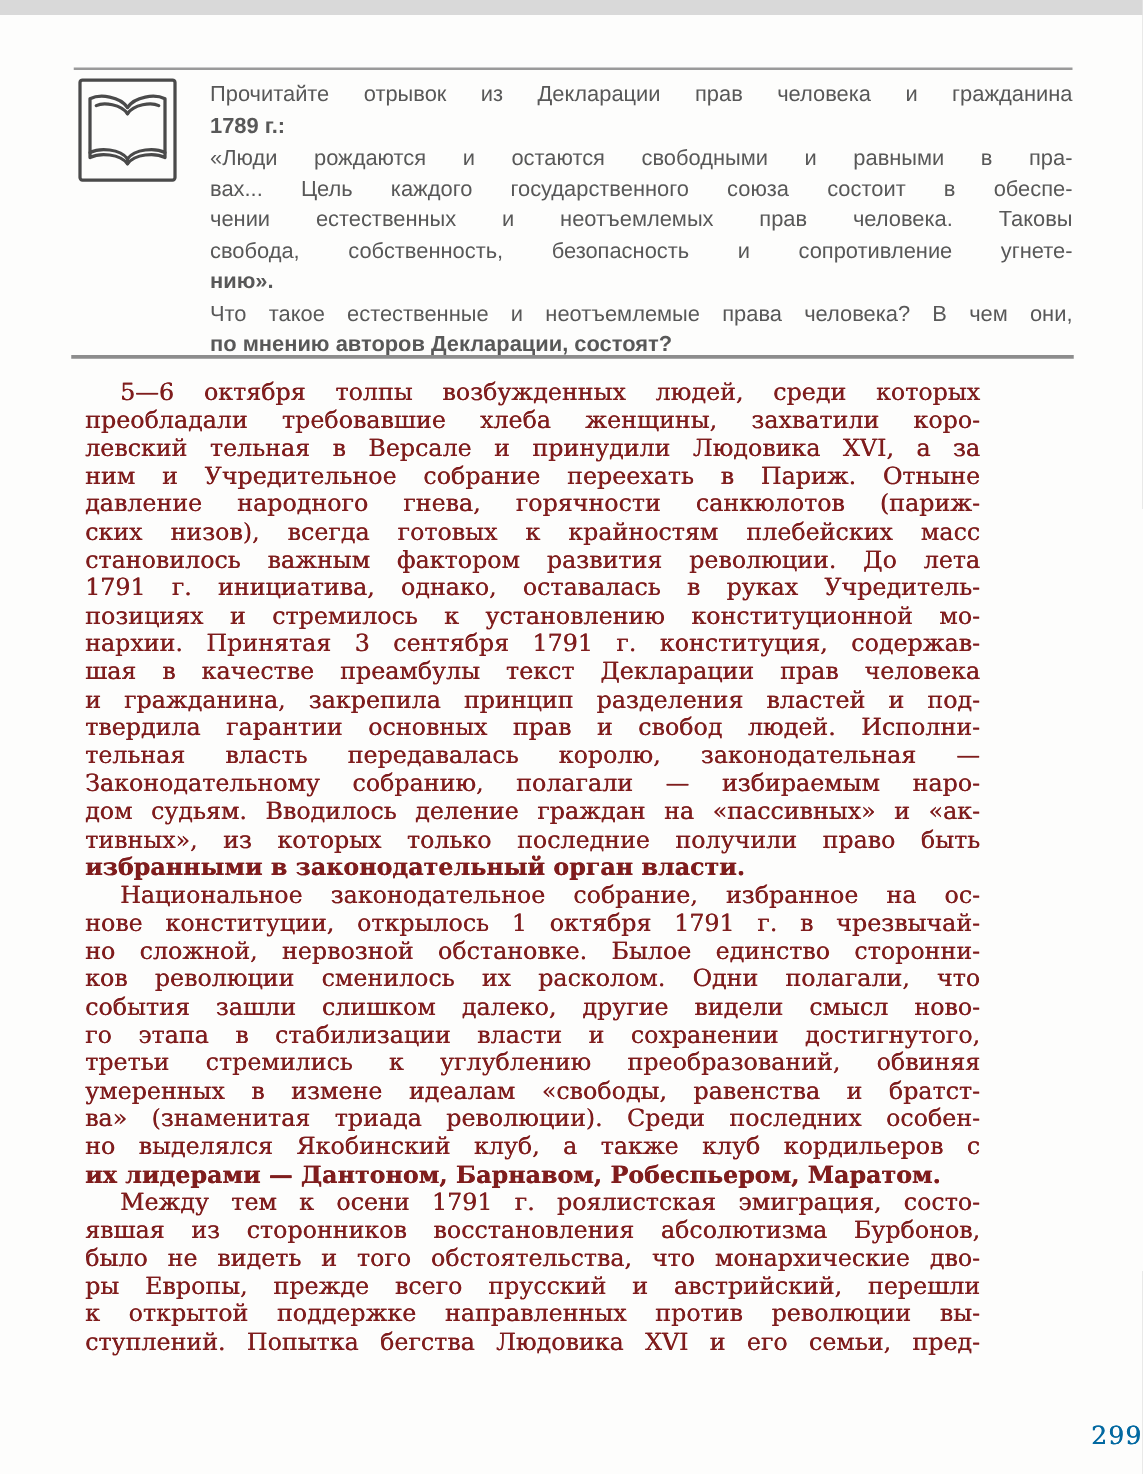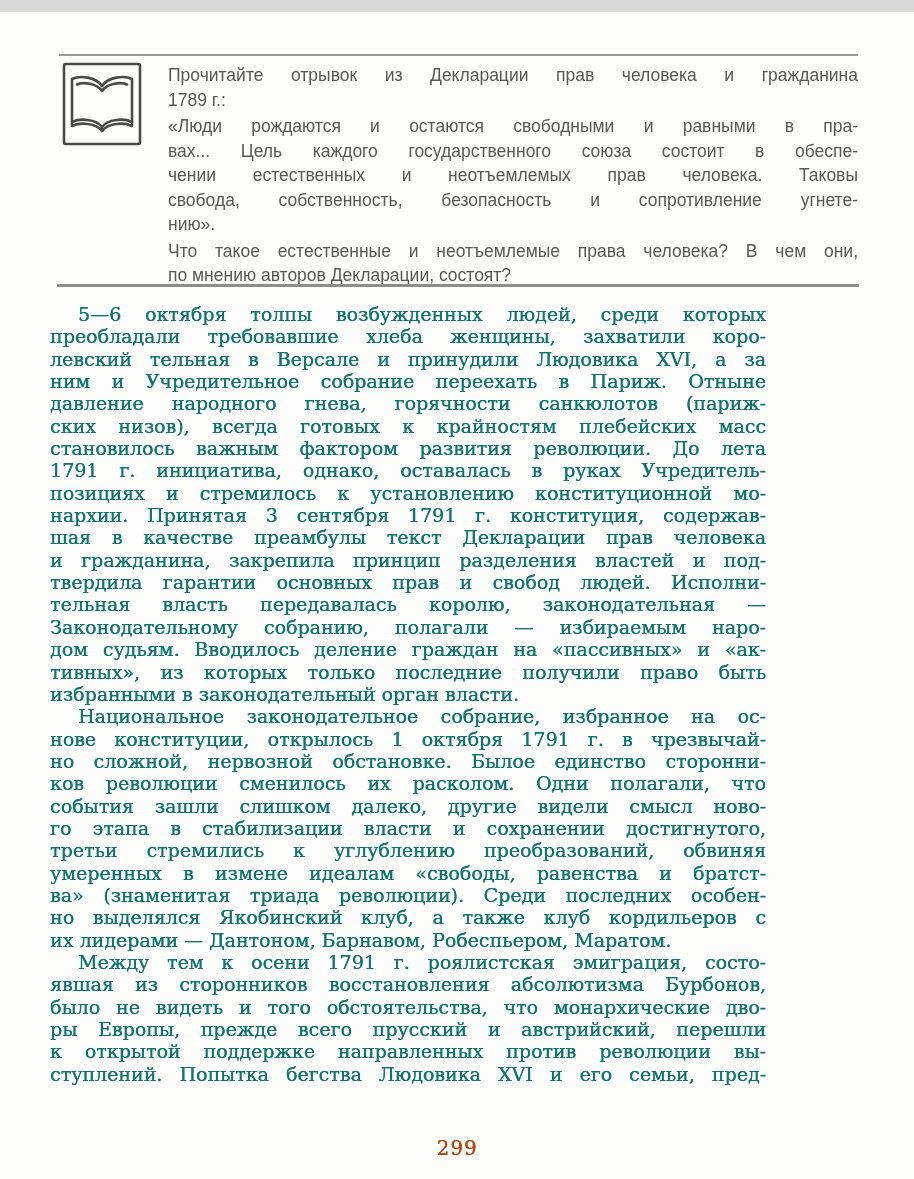--- a/index.html
+++ b/index.html
@@ -19,32 +19,32 @@
 
   .box-text {
     margin-left:26px; width:690px;
     font-family:"Liberation Sans", sans-serif;
     font-size:17.5px; line-height:24.5px; color:#585858;
     padding-top:1px;
   }
   .box-text .block { margin-bottom:2px; }
 
   .line { text-align:justify; text-align-last:justify; }
-  .line.last { text-align-last:left; }
+  .line.last { text-align-last:left;font-weight:bold; }
 
   .body-text {
-    position:absolute; left:50px; top:291px; width:716px;
-    font-size:19px; line-height:22.35px; color:#0f766e;
+    position:absolute; left:68px; top:291px; width:716px;
+    font-size:19px; line-height:22.35px; color:#7f1d1d;
     text-shadow:0.3px 0 0 currentColor;
   }
   .para > .line:first-child { text-indent:28px; }
 
   .page-number {
     position:absolute; left:0; top:1124px; width:100%;
-    text-align:center; font-size:20px; color:#c2410c; letter-spacing:1px;
+    text-align:right; font-size:20px; color:#0369a1; letter-spacing:1px;
     text-shadow:0.3px 0 0 currentColor;
   }
 </style>
 </head>
 <body>
 
 <div class="page">
 
   <div class="rule top"></div>
 

